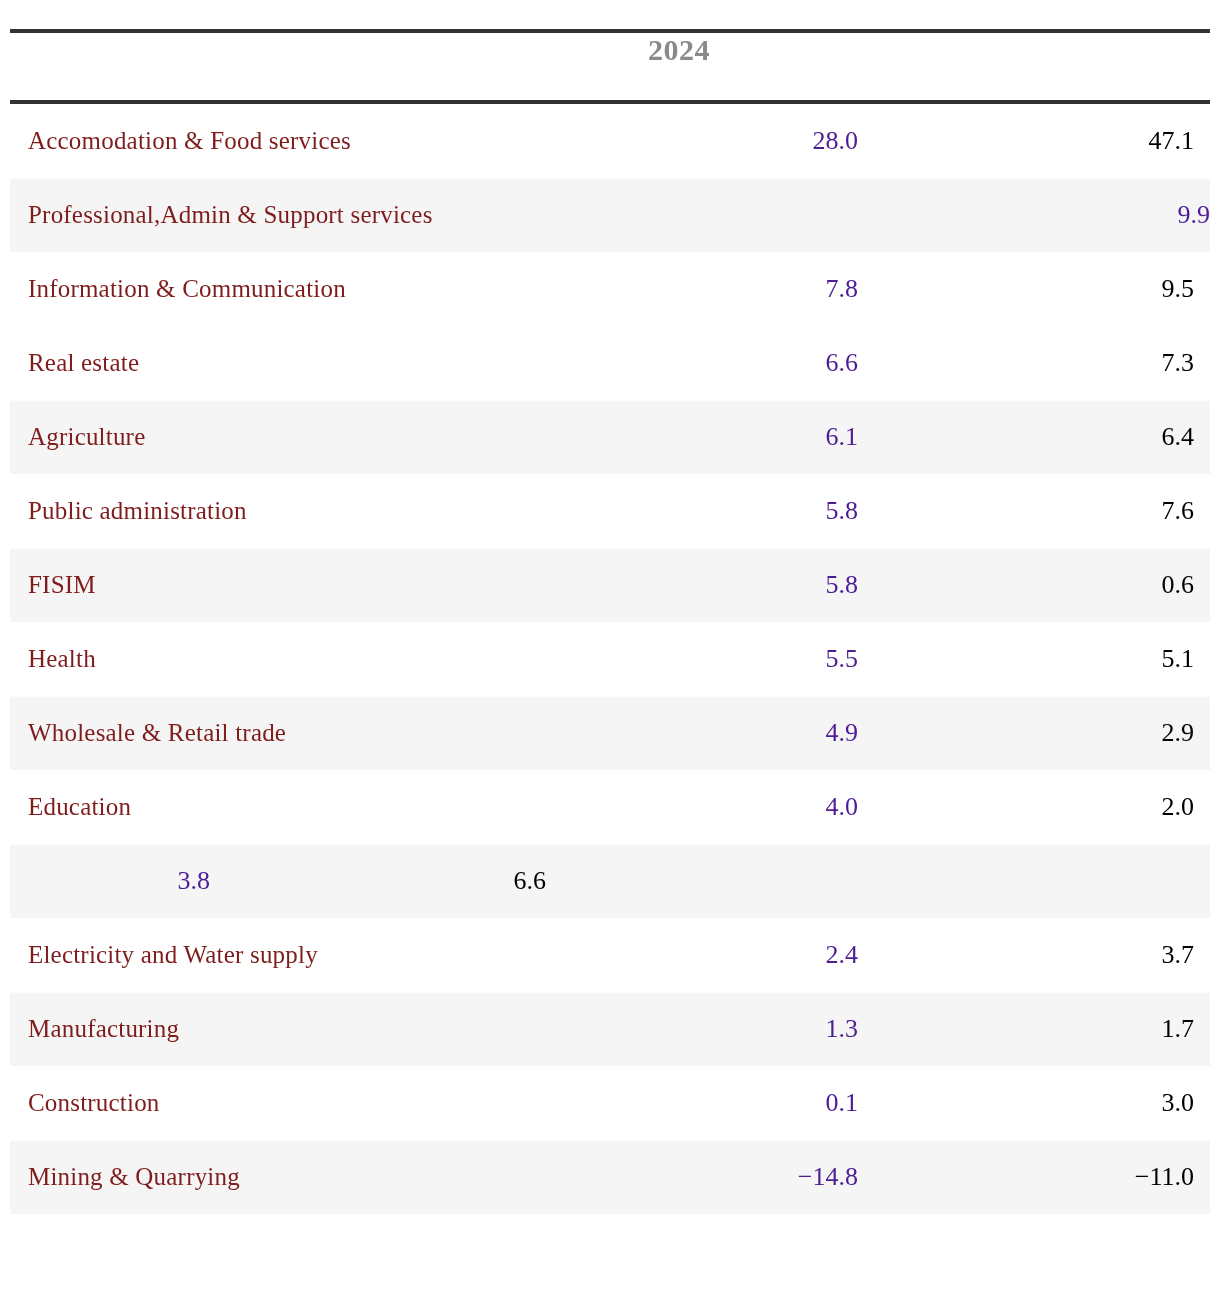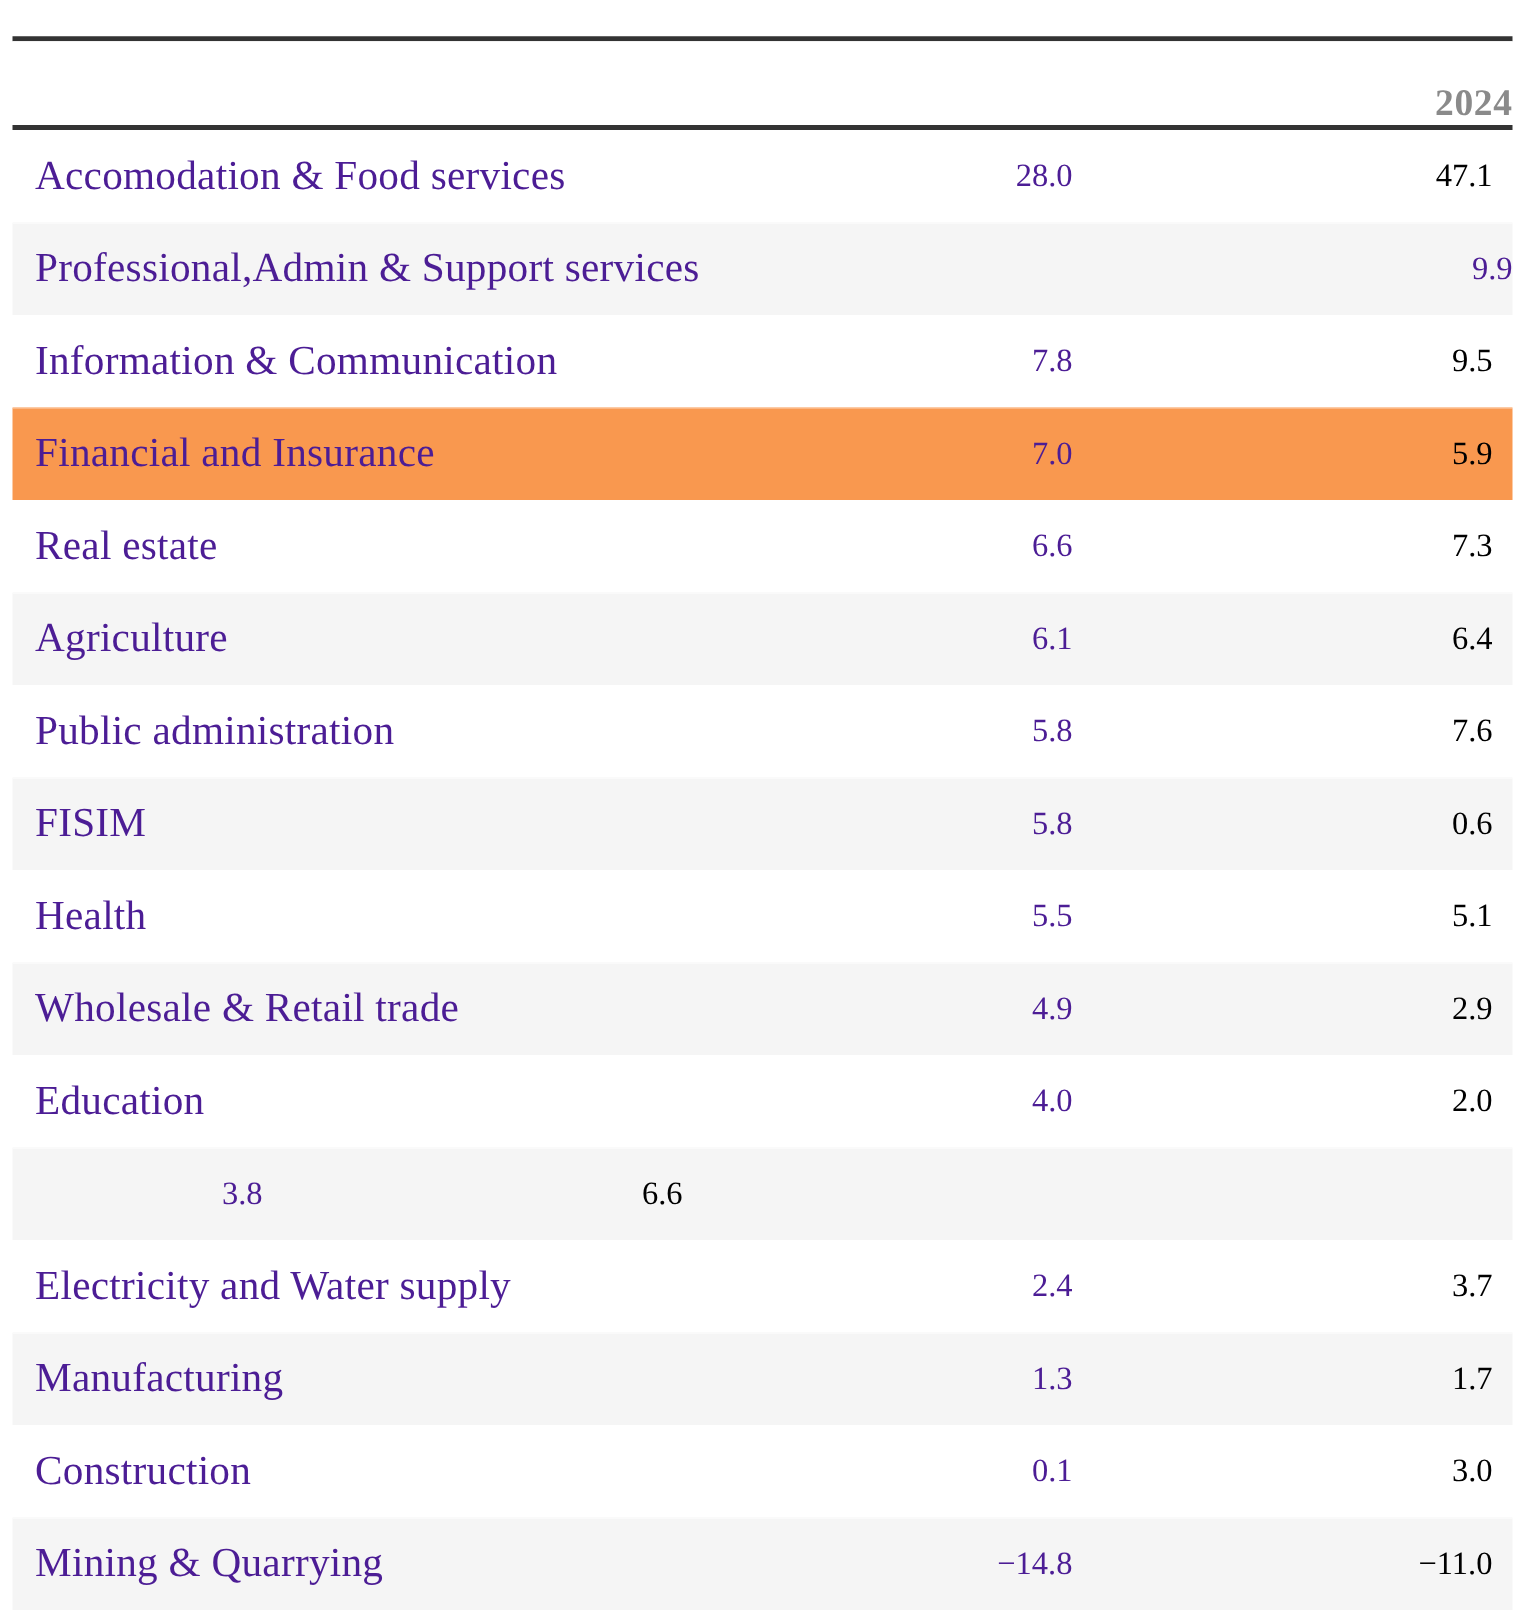--- a/index.html
+++ b/index.html
@@ -17,44 +17,45 @@
     top: 29px;
     width: 1200px;
   }
   .table {
     border-top: 4px solid #333333;
     width: 100%;
   }
   .hdr {
     height: 67px;
     display: flex;
-    align-items: flex-end;
+    align-items: center;
     border-bottom: 4px solid #333333;
     background: #ffffff;
+    flex-direction: column;
   }
   .row {
     height: 74px;
     display: flex;
     align-items: center;
     background: #ffffff;
   }
   .row.stripe {
     background: #f5f5f5;
     box-shadow: inset 0 1px 0 rgba(255,255,255,0.7);
   }
   .row.highlight {
     background: #f9984f;
     box-shadow: inset 0 1px 0 rgba(255,255,255,0.4);
   }
   .cell { box-sizing: border-box; white-space: nowrap; overflow: hidden; }
   .cell.label {
     flex: 1 1 auto;
     padding-left: 18px;
-    font-size: 33px;
-    color: #4c1d95;
+    font-size: 25px;
+    color: #7f1d1d;
     letter-spacing: 0.2px;
   }
   .cell.v24 {
     width: 200px;
     flex: 0 0 200px;
     text-align: right;
     font-size: 26px;
     color: #4c1d95;
   }
   .cell.v23 {
@@ -91,25 +92,20 @@
           <div class="cell v23">47.1</div>
         </div>
         <div class="row stripe">
           <div class="cell label">Professional,Admin &amp; Support services</div>
           <div class="cell v24">9.9</div>
         </div>
         <div class="row">
           <div class="cell label">Information &amp; Communication</div>
           <div class="cell v24">7.8</div>
           <div class="cell v23">9.5</div>
-        </div>
-        <div class="row highlight">
-          <div class="cell label">Financial and Insurance</div>
-          <div class="cell v24">7.0</div>
-          <div class="cell v23">5.9</div>
         </div>
         <div class="row">
           <div class="cell label">Real estate</div>
           <div class="cell v24">6.6</div>
           <div class="cell v23">7.3</div>
         </div>
         <div class="row stripe">
           <div class="cell label">Agriculture</div>
           <div class="cell v24">6.1</div>
           <div class="cell v23">6.4</div>

